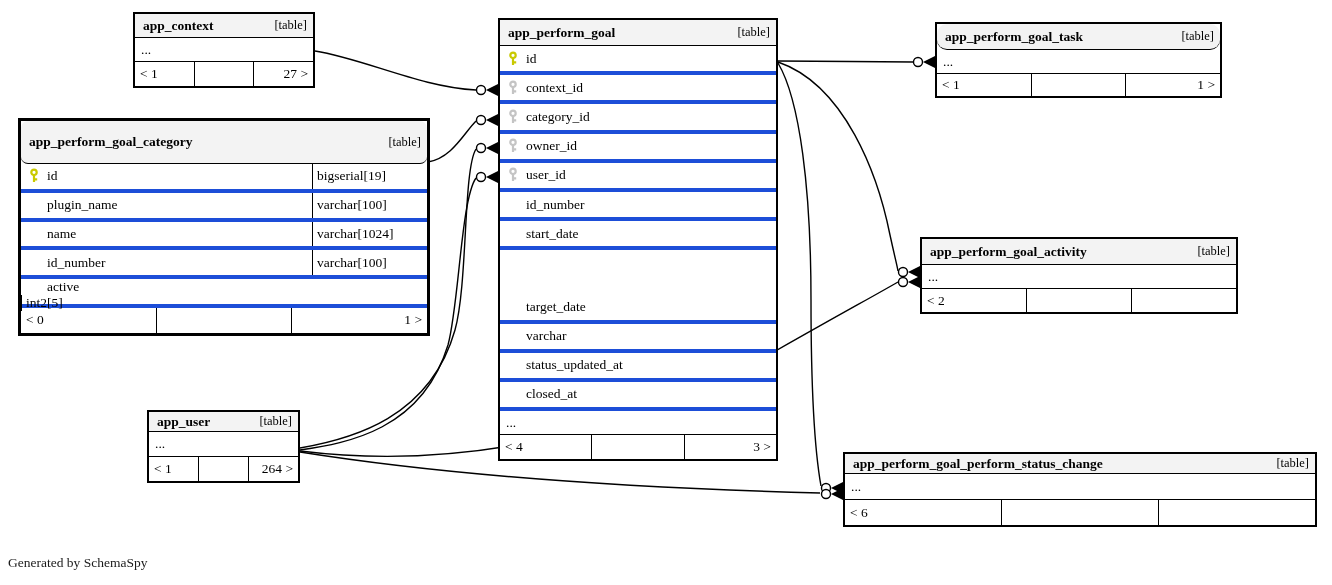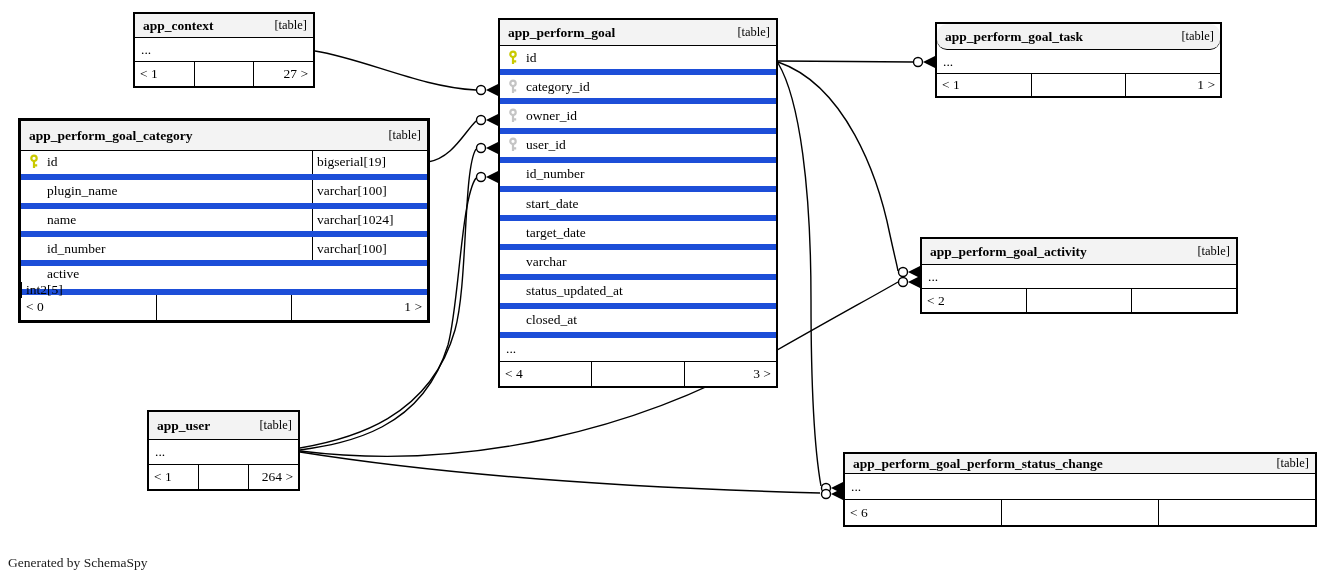--- a/index.html
+++ b/index.html
@@ -5,21 +5,21 @@
   html,body{margin:0;padding:0;background:#fff;}
   #canvas{position:relative;width:1332px;height:585px;background:#fff;
           font-family:Liberation Serif, serif;color:#000;overflow:hidden;padding-left:8px;}
   #rel-layer{position:absolute;left:0;top:0;width:1332px;height:585px;}
   .tbl{position:absolute;background:#fff;border:2px solid #000;box-sizing:border-box;}
   .tbl.em{border-width:3px;}
   .hdr{display:flex;justify-content:space-between;align-items:center;background:#f3f3f3;
        border-bottom:1px solid #000;padding:0 6px 0 8px;box-sizing:border-box;}
   .hdr .nm{font-weight:bold;font-size:13.5px;white-space:nowrap;}
   .hdr .tg{font-size:12.5px;white-space:nowrap;margin-left:10px;}
-  .row{display:flex;align-items:stretch;border-bottom:6px solid #1d4ed8;box-sizing:border-box;
+  .row{display:flex;align-items:stretch;border-bottom:4px solid #1d4ed8;box-sizing:border-box;
        font-size:13.5px;background:#fff;}
   .cname{flex:1;display:flex;align-items:center;padding-left:7px;white-space:nowrap;}
   .icslot{width:19px;display:flex;align-items:center;justify-content:flex-start;}
   .ctype{width:115px;border-left:1px solid #000;display:flex;align-items:center;
          padding-left:4px;box-sizing:border-box;white-space:nowrap;}
   .ell{display:flex;align-items:center;padding-left:6px;border-bottom:1px solid #000;
        box-sizing:border-box;font-size:13.5px;}
   .ftr{display:flex;box-sizing:border-box;font-size:13.5px;}
   .fc{flex:1;display:flex;align-items:center;padding:0 5px;box-sizing:border-box;white-space:nowrap;}
   .fc + .fc{border-left:1px solid #000;}
@@ -84,21 +84,21 @@
           <span class="tg">[table]</span>
         </div>
         <div class="ell" style="height: 24px;">...</div>
         <div class="ftr" style="height: 24px;">
           <span class="fc">&lt; 1</span>
           <span class="fc"></span>
           <span class="fc r">27 &gt;</span>
         </div>
       </div>
       <div class="tbl em" style="left: 18px; top: 118px; width: 412px;">
-        <div class="hdr" style="height: 30px; background: rgb(243, 243, 243);">
+        <div class="hdr" style="height: 43px; background: rgb(243, 243, 243); border-radius: 7px;">
           <span class="nm">app_perform_goal_category</span>
           <span class="tg">[table]</span>
         </div>
         <div class="row" style="height: 28.8px;">
           <span class="cname">
             <span class="icslot">
               <svg width="12" height="16" viewBox="0 0 12 16">
                 <circle cx="6" cy="4.3" r="2.7" fill="none" stroke="#c9c900" stroke-width="2.2"></circle>
                 <path d="M6 7 L6 14 M6 11.3 L9.2 11.3" stroke="#c9c900" stroke-width="2.2" fill="none"></path>
               </svg>
@@ -158,20 +158,31 @@
           </span>
         </div>
         <div class="row" style="height: 29.2px;">
           <span class="cname">
             <span class="icslot">
               <svg width="12" height="16" viewBox="0 0 12 16">
                 <circle cx="6" cy="4.3" r="2.7" fill="none" stroke="#c4c4c4" stroke-width="2.2"></circle>
                 <path d="M6 7 L6 14 M6 11.3 L9.2 11.3" stroke="#c4c4c4" stroke-width="2.2" fill="none"></path>
               </svg>
             </span>
+            <span>context_id</span>
+          </span>
+        </div>
+        <div class="row" style="height: 29.2px;">
+          <span class="cname">
+            <span class="icslot">
+              <svg width="12" height="16" viewBox="0 0 12 16">
+                <circle cx="6" cy="4.3" r="2.7" fill="none" stroke="#c4c4c4" stroke-width="2.2"></circle>
+                <path d="M6 7 L6 14 M6 11.3 L9.2 11.3" stroke="#c4c4c4" stroke-width="2.2" fill="none"></path>
+              </svg>
+            </span>
             <span>category_id</span>
           </span>
         </div>
         <div class="row" style="height: 29.2px;">
           <span class="cname">
             <span class="icslot">
               <svg width="12" height="16" viewBox="0 0 12 16">
                 <circle cx="6" cy="4.3" r="2.7" fill="none" stroke="#c4c4c4" stroke-width="2.2"></circle>
                 <path d="M6 7 L6 14 M6 11.3 L9.2 11.3" stroke="#c4c4c4" stroke-width="2.2" fill="none"></path>
               </svg>
@@ -195,21 +206,21 @@
             <span class="icslot"></span>
             <span>id_number</span>
           </span>
         </div>
         <div class="row" style="height: 29.2px;">
           <span class="cname">
             <span class="icslot"></span>
             <span>start_date</span>
           </span>
         </div>
-        <div class="row" style="height: 29.2px;">
+        <div class="row" style="height: 29.2px; margin-top: 44px;">
           <span class="cname">
             <span class="icslot"></span>
             <span>target_date</span>
           </span>
         </div>
         <div class="row" style="height: 29.2px;">
           <span class="cname">
             <span class="icslot"></span>
             <span>varchar</span>
           </span>
@@ -251,21 +262,21 @@
           <span class="tg">[table]</span>
         </div>
         <div class="ell" style="height: 24px;">...</div>
         <div class="ftr" style="height: 23px;">
           <span class="fc">&lt; 2</span>
           <span class="fc"></span>
           <span class="fc r"></span>
         </div>
       </div>
       <div class="tbl" style="left: 147px; top: 410px; width: 153px;">
-        <div class="hdr" style="height: 28px; background: rgb(243, 243, 243);">
+        <div class="hdr" style="height: 20px; background: rgb(243, 243, 243);">
           <span class="nm">app_user</span>
           <span class="tg">[table]</span>
         </div>
         <div class="ell" style="height: 25px;">...</div>
         <div class="ftr" style="height: 24px;">
           <span class="fc">&lt; 1</span>
           <span class="fc"></span>
           <span class="fc r">264 &gt;</span>
         </div>
       </div>

